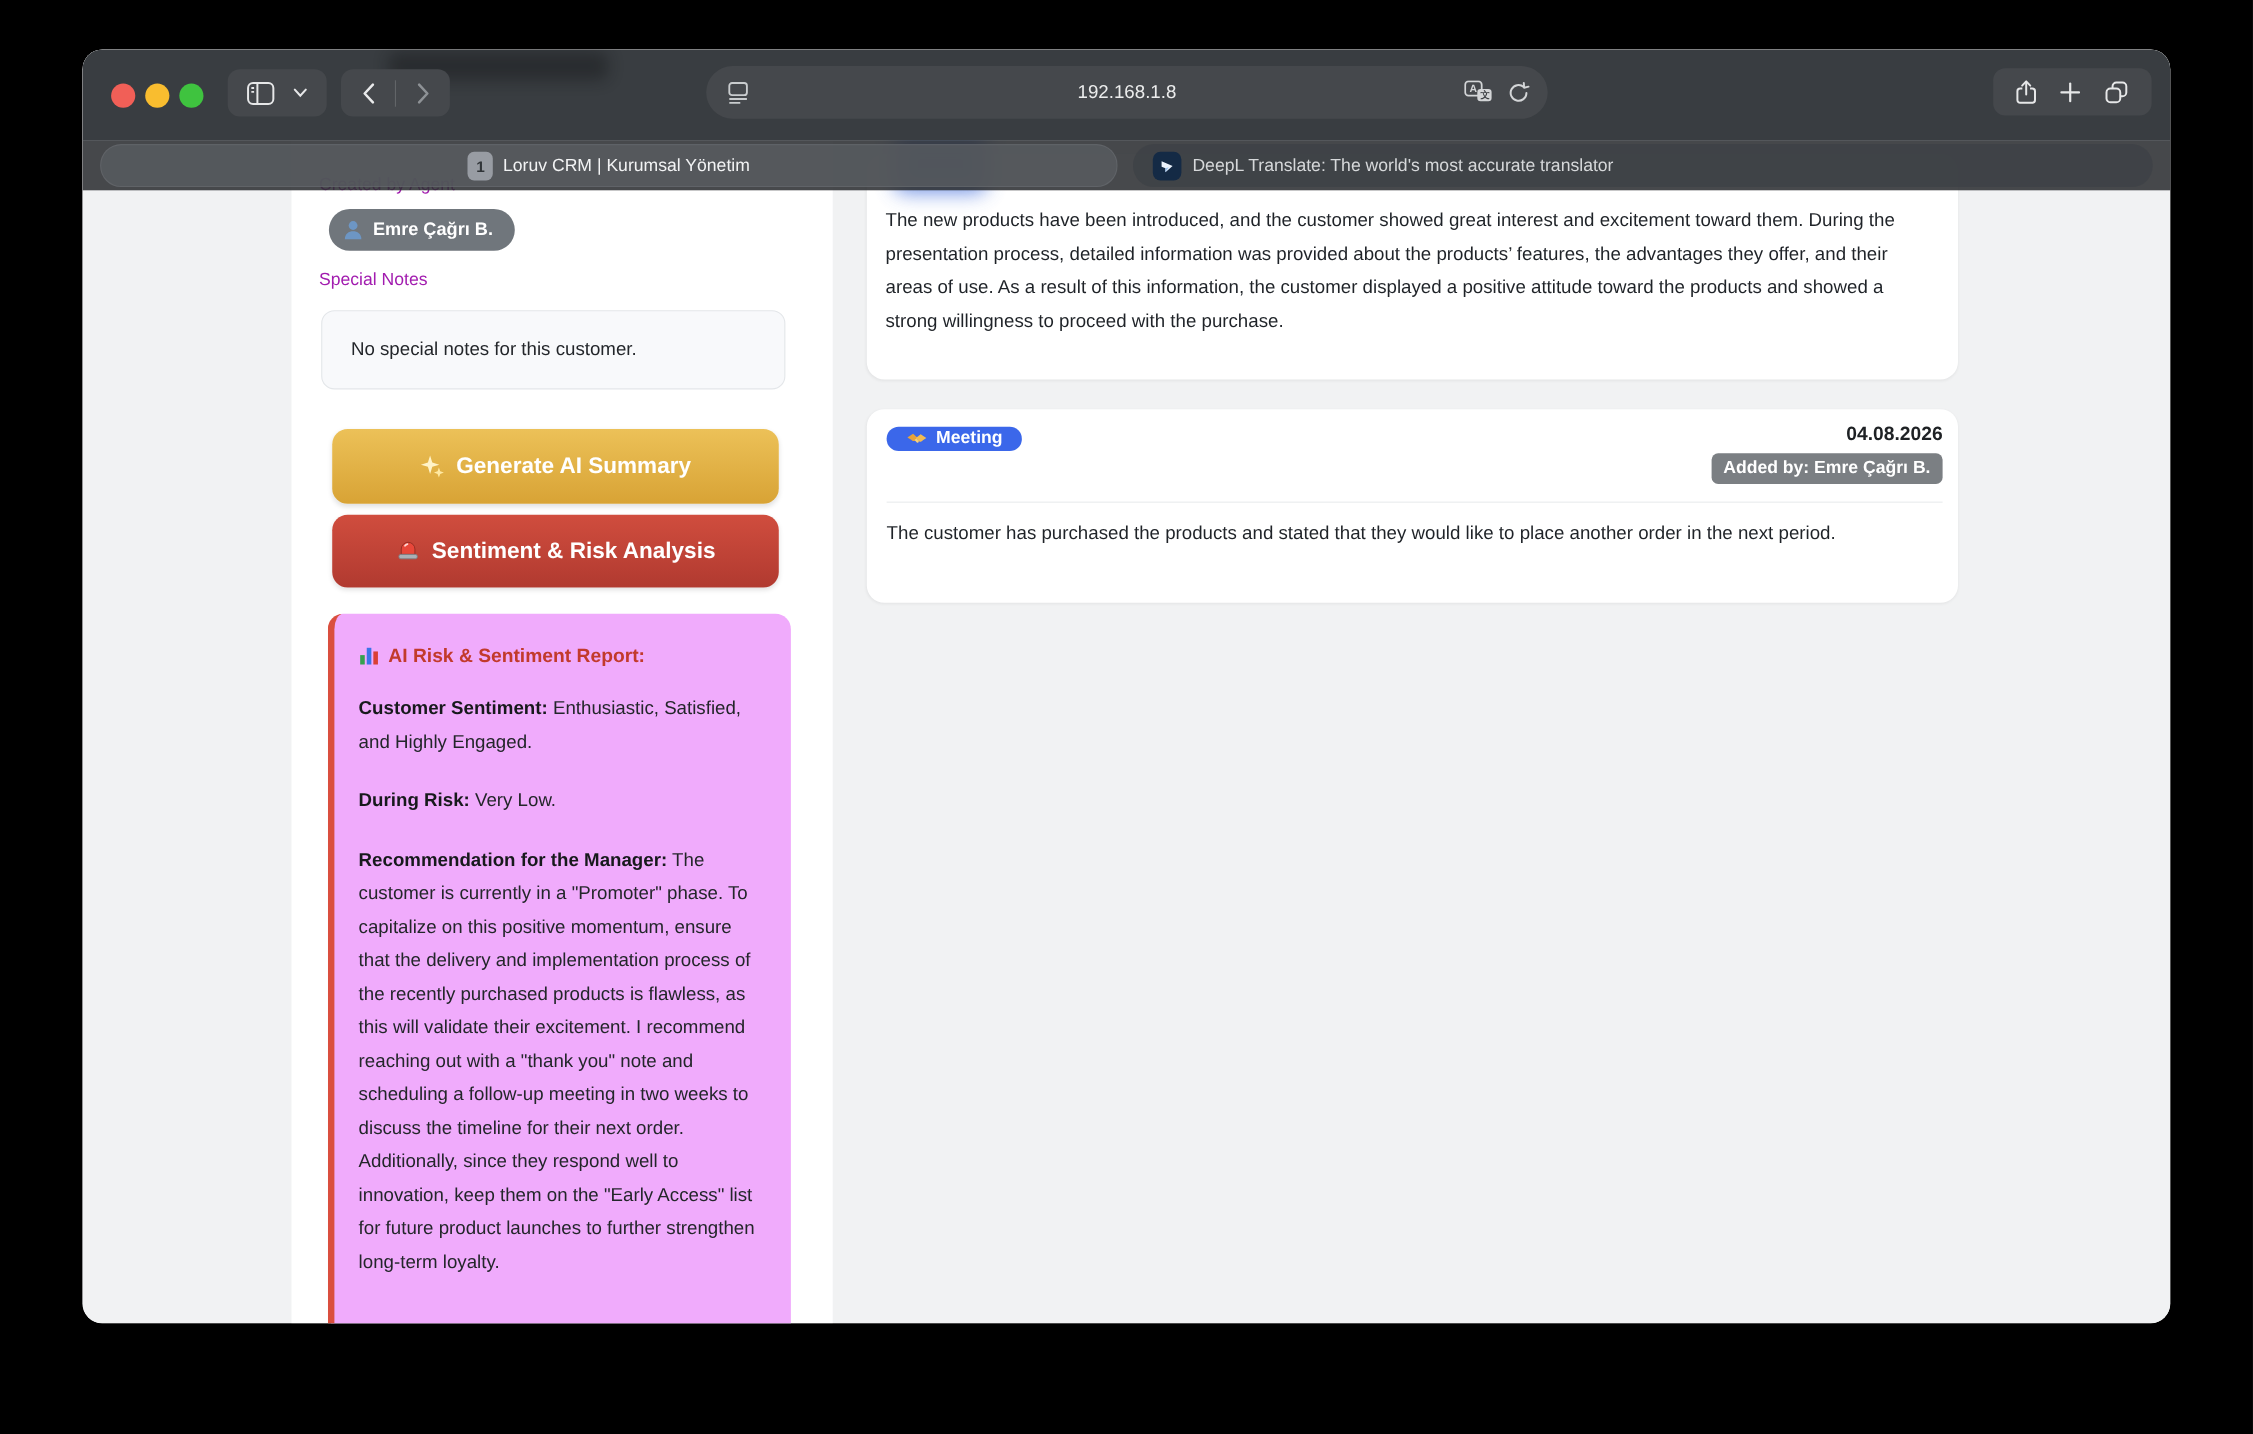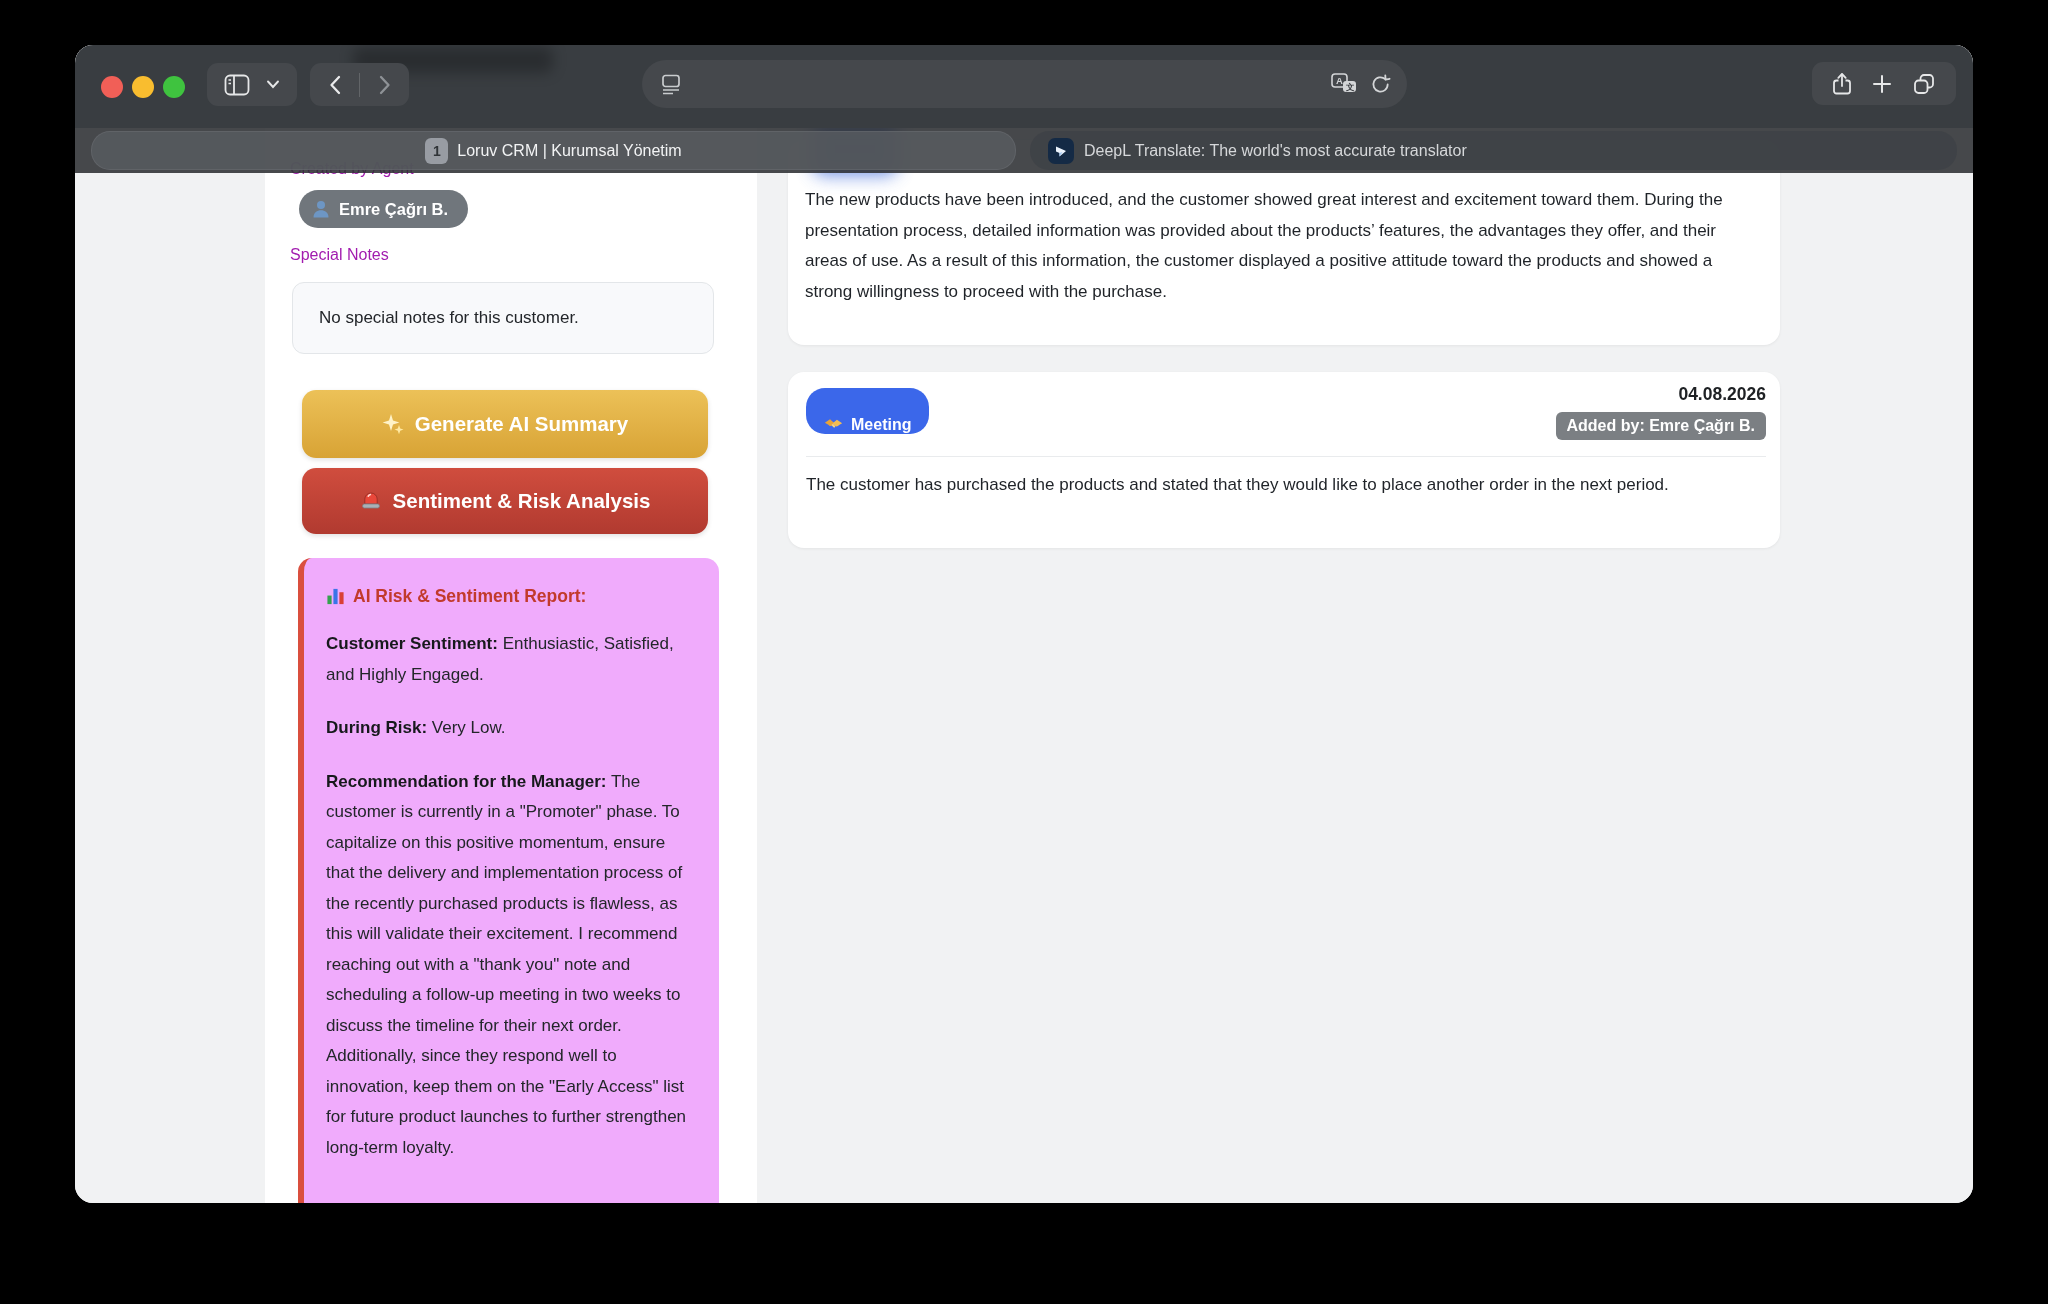--- a/index.html
+++ b/index.html
@@ -39,21 +39,21 @@
   .report-title b { color:#c23a2c; font-size:17.5px; }
   .report p { font-size:17px; line-height:30.5px; color:#23262a; margin-bottom:23px; }
   .report p strong { color:#17191c; }
 
   .main-card { position:absolute; left:713px; width:992px; background:#fff; border-radius:16px;
                box-shadow:0 1px 3px rgba(0,0,0,0.06); }
   .card-intro { top:95px; height:205px; padding:45px 20px 0 17px; }
   .card-intro p, .meeting-body { font-size:17px; line-height:30.5px; color:#1f2328; }
 
   .card-meeting { top:327px; height:176px; padding:16px 14px 0 18px; }
-  .meeting-pill { display:inline-flex; align-items:flex-end; gap:8px; height:46px; padding:0 18px;
+  .meeting-pill { display:inline-flex; align-items:center; gap:8px; height:22px; padding:0 18px;
                   background:#3b67ea; border-radius:19px; color:#fff; font-weight:bold; font-size:16px; }
   .meeting-meta { position:absolute; right:14px; top:12px; text-align:right; }
   .meeting-date { font-size:17.5px; font-weight:bold; color:#1e2124; }
   .added-pill { display:inline-block; margin-top:7px; background:#7b7f83; border-radius:6px;
                 padding:5px 11px; color:#fff; font-weight:bold; font-size:16px; }
   .meeting-divider { position:absolute; left:18px; right:14px; top:84px; height:1px; background:#e9ebed; }
   .meeting-body { position:absolute; left:18px; right:20px; top:98px; }
 
   
   .blur-blue { position:absolute; left:738px; top:78px; width:84px; height:52px;
@@ -211,20 +211,21 @@
     </div>
 
     <div class="urlbar">
       <span class="reader tb-icon">
         <svg width="22" height="22" viewBox="0 0 22 22">
           <rect x="3" y="2.5" width="16" height="11" rx="2.5" fill="none" stroke="#c9ccce" stroke-width="1.7"></rect>
           <line x1="3" y1="17" x2="19" y2="17" stroke="#c9ccce" stroke-width="1.7"></line>
           <line x1="3" y1="20.5" x2="13" y2="20.5" stroke="#c9ccce" stroke-width="1.7"></line>
         </svg>
       </span>
+      <span class="url">192.168.1.8</span>
       <span class="url-right">
         <span class="tb-icon">
           <svg width="26" height="22" viewBox="0 0 26 22">
             <rect x="1" y="1" width="15" height="13" rx="3" fill="none" stroke="#d3d5d7" stroke-width="1.6"></rect>
             <text x="5" y="11" font-size="9.5" fill="#d3d5d7" font-family="Liberation Sans,sans-serif" font-weight="bold">A</text>
             <rect x="12" y="8" width="13" height="11" rx="3" fill="#d3d5d7"></rect>
             <text x="15" y="16.5" font-size="8.5" fill="#3a3d41" font-family="Liberation Sans,sans-serif" font-weight="bold">文</text>
           </svg>
         </span>
         <span class="tb-icon">

